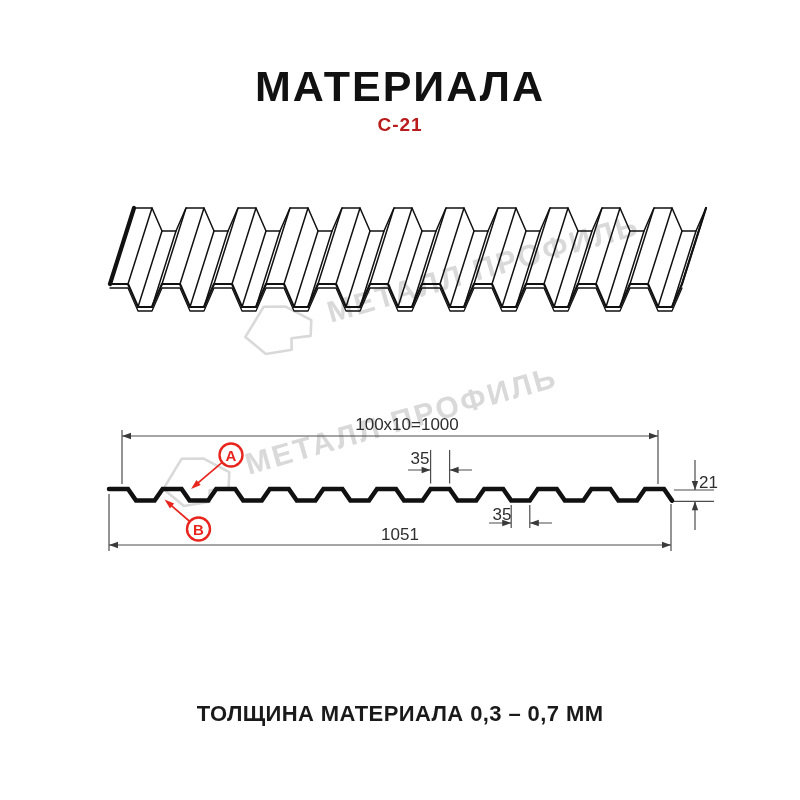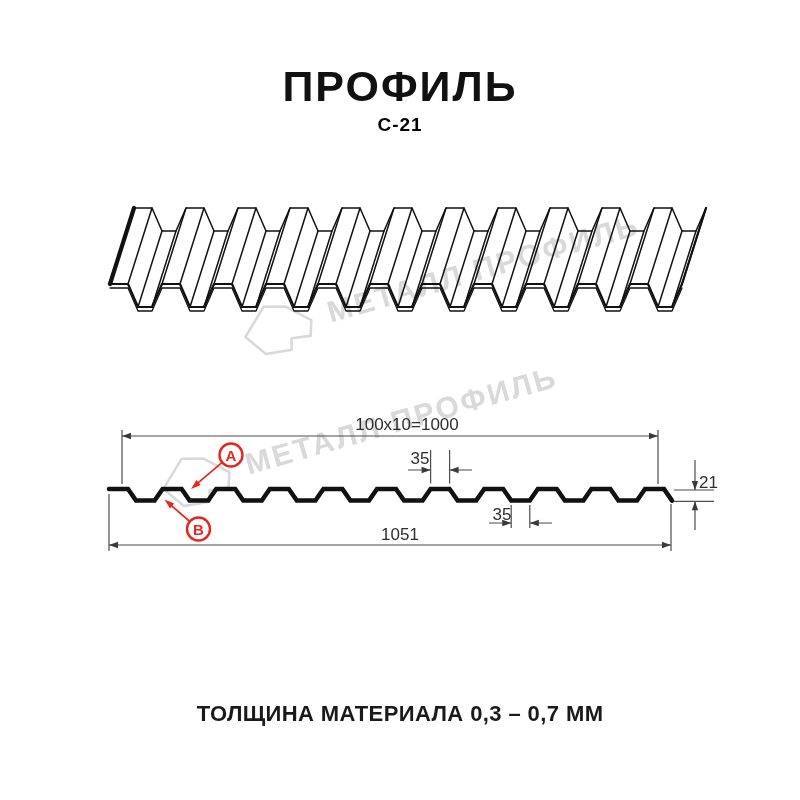--- a/index.html
+++ b/index.html
@@ -6,21 +6,21 @@
   .page{
     position:relative;width:800px;height:800px;background:#ffffff;overflow:hidden;
     font-family:"Liberation Sans",sans-serif;
   }
   .title{
     position:absolute;top:62px;left:0;width:100%;text-align:center;
     font-size:43px;font-weight:800;letter-spacing:2px;color:#111111;
   }
   .subtitle{
     position:absolute;top:114px;left:0;width:100%;text-align:center;
-    font-size:19px;font-weight:600;letter-spacing:1px;color:#000000;
+    font-size:19px;font-weight:600;letter-spacing:1px;color:#b91c1c;
   }
   .footer-note{
     position:absolute;top:701px;left:0;width:100%;text-align:center;
     font-size:22px;font-weight:600;letter-spacing:.4px;color:#1a1a1a;
   }
   svg.drawing{position:absolute;left:0;top:0;}
   .wm-text{font-size:30px;font-weight:700;letter-spacing:2.5px;fill:#d9d9d9;}
   .wm-logo{fill:none;stroke:#d9d9d9;stroke-width:2.6;stroke-linejoin:round;}
   .profile-line{fill:none;stroke:#111111;stroke-width:4.5;stroke-linejoin:miter;stroke-linecap:round;}
   .dim{stroke:#4d4d4d;stroke-width:1.2;fill:none;}
@@ -29,21 +29,21 @@
   .red-line{stroke:#e8251d;stroke-width:1.7;fill:none;}
   .red-fill{fill:#e8251d;stroke:none;}
   .red-circle{fill:#ffffff;stroke:#e8251d;stroke-width:2.4;}
   .red-letter{font-size:15px;font-weight:700;fill:#e8251d;}
 </style>
 </head>
 <body>
 
 <div class="page">
 
-  <div class="title">ПРОФИЛЬ</div>
+  <div class="title">МАТЕРИАЛА</div>
   <div class="subtitle">С-21</div>
 
   <svg class="drawing" width="800" height="800" viewBox="0 0 800 800">
 
     <g transform="translate(252,360) rotate(-16)">
       <path class="wm-logo" d="M0 -24 L26 -48 L47 -42 L68 -22 L63 -7 L44 -10 L41 1 L15 -2 Z"></path>
       <text class="wm-text" x="86" y="-14">МЕТАЛЛ ПРОФИЛЬ</text>
     </g>
 
     <g transform="translate(170,512) rotate(-16)">

